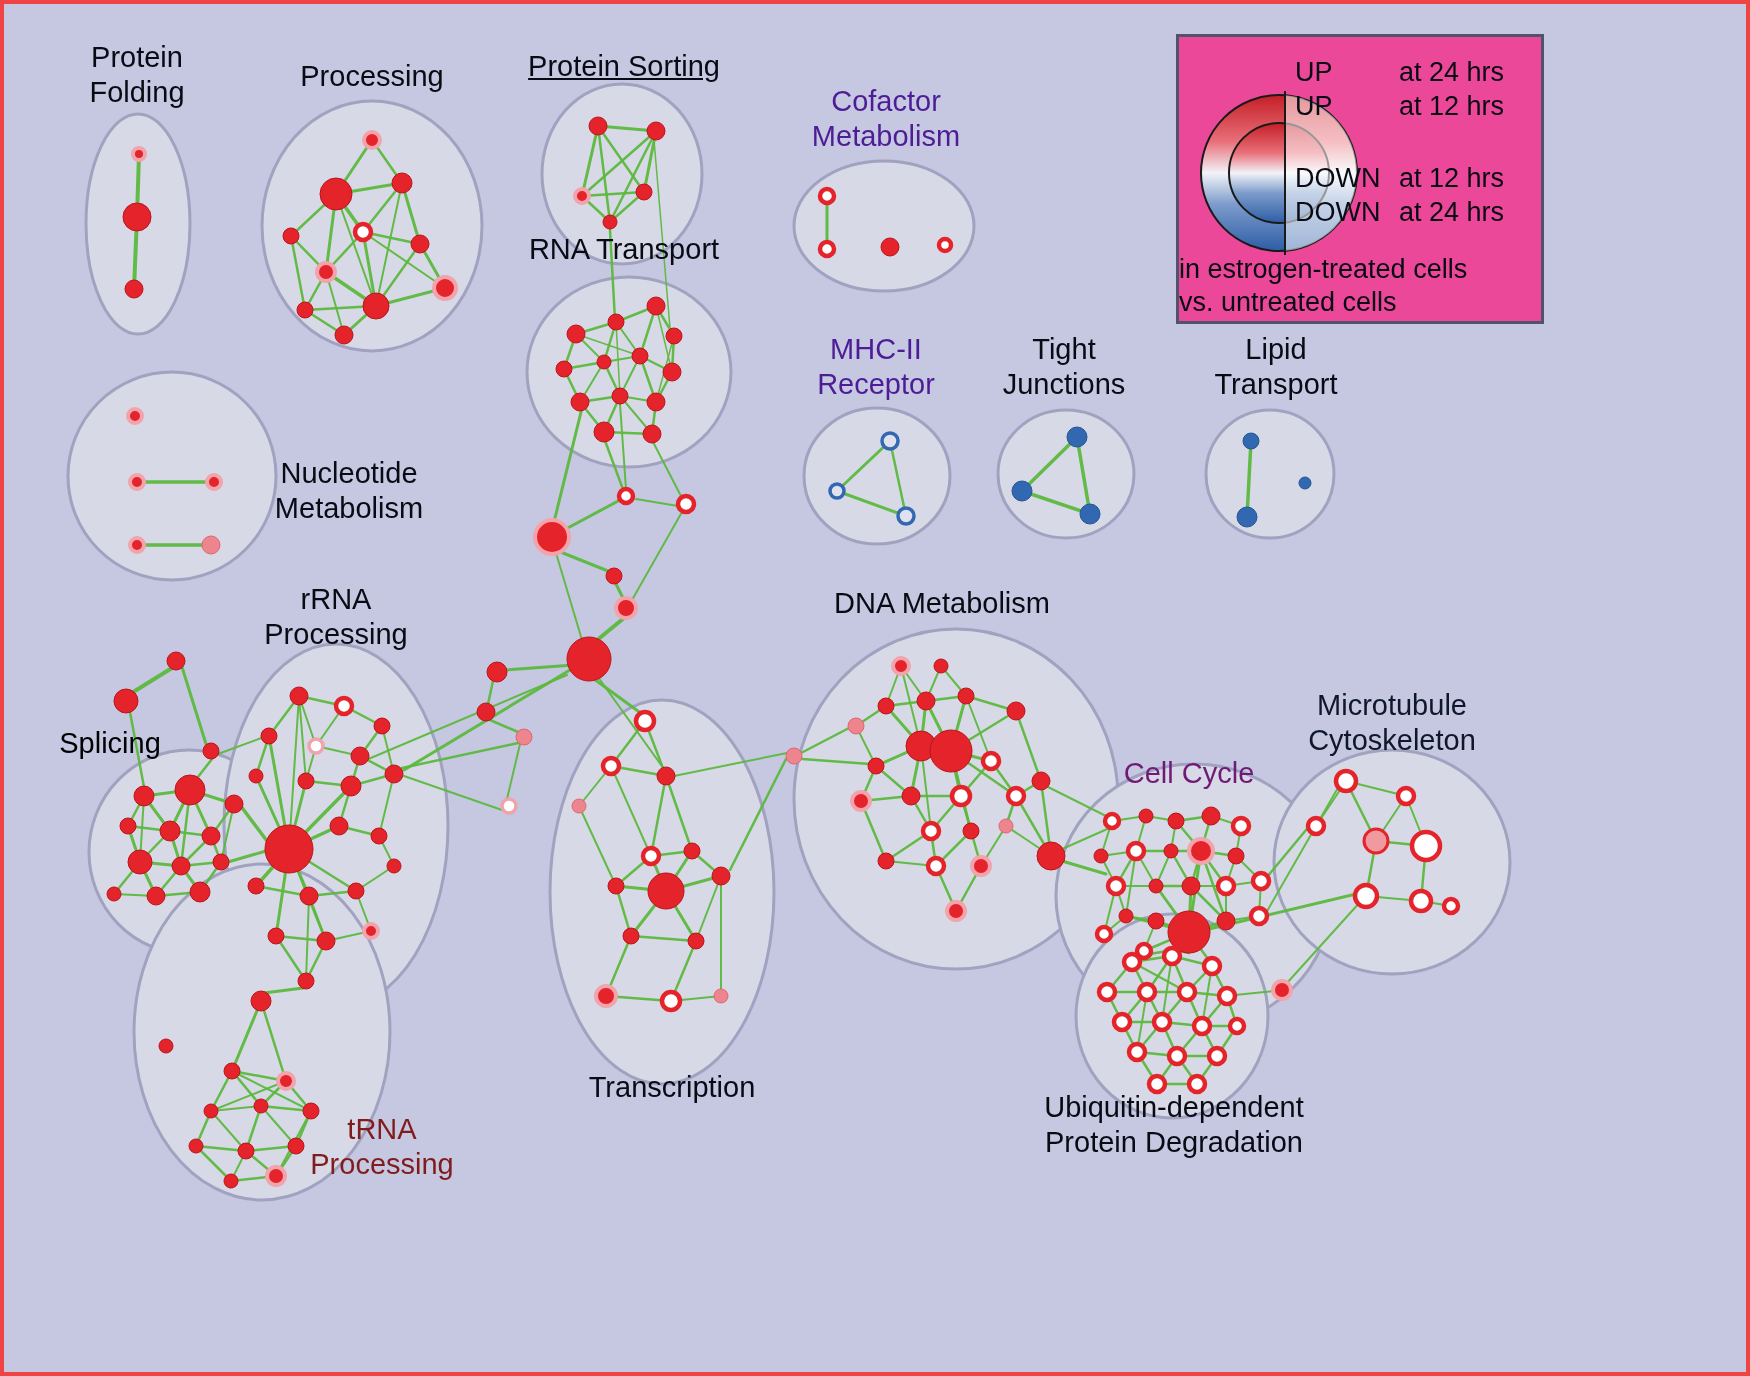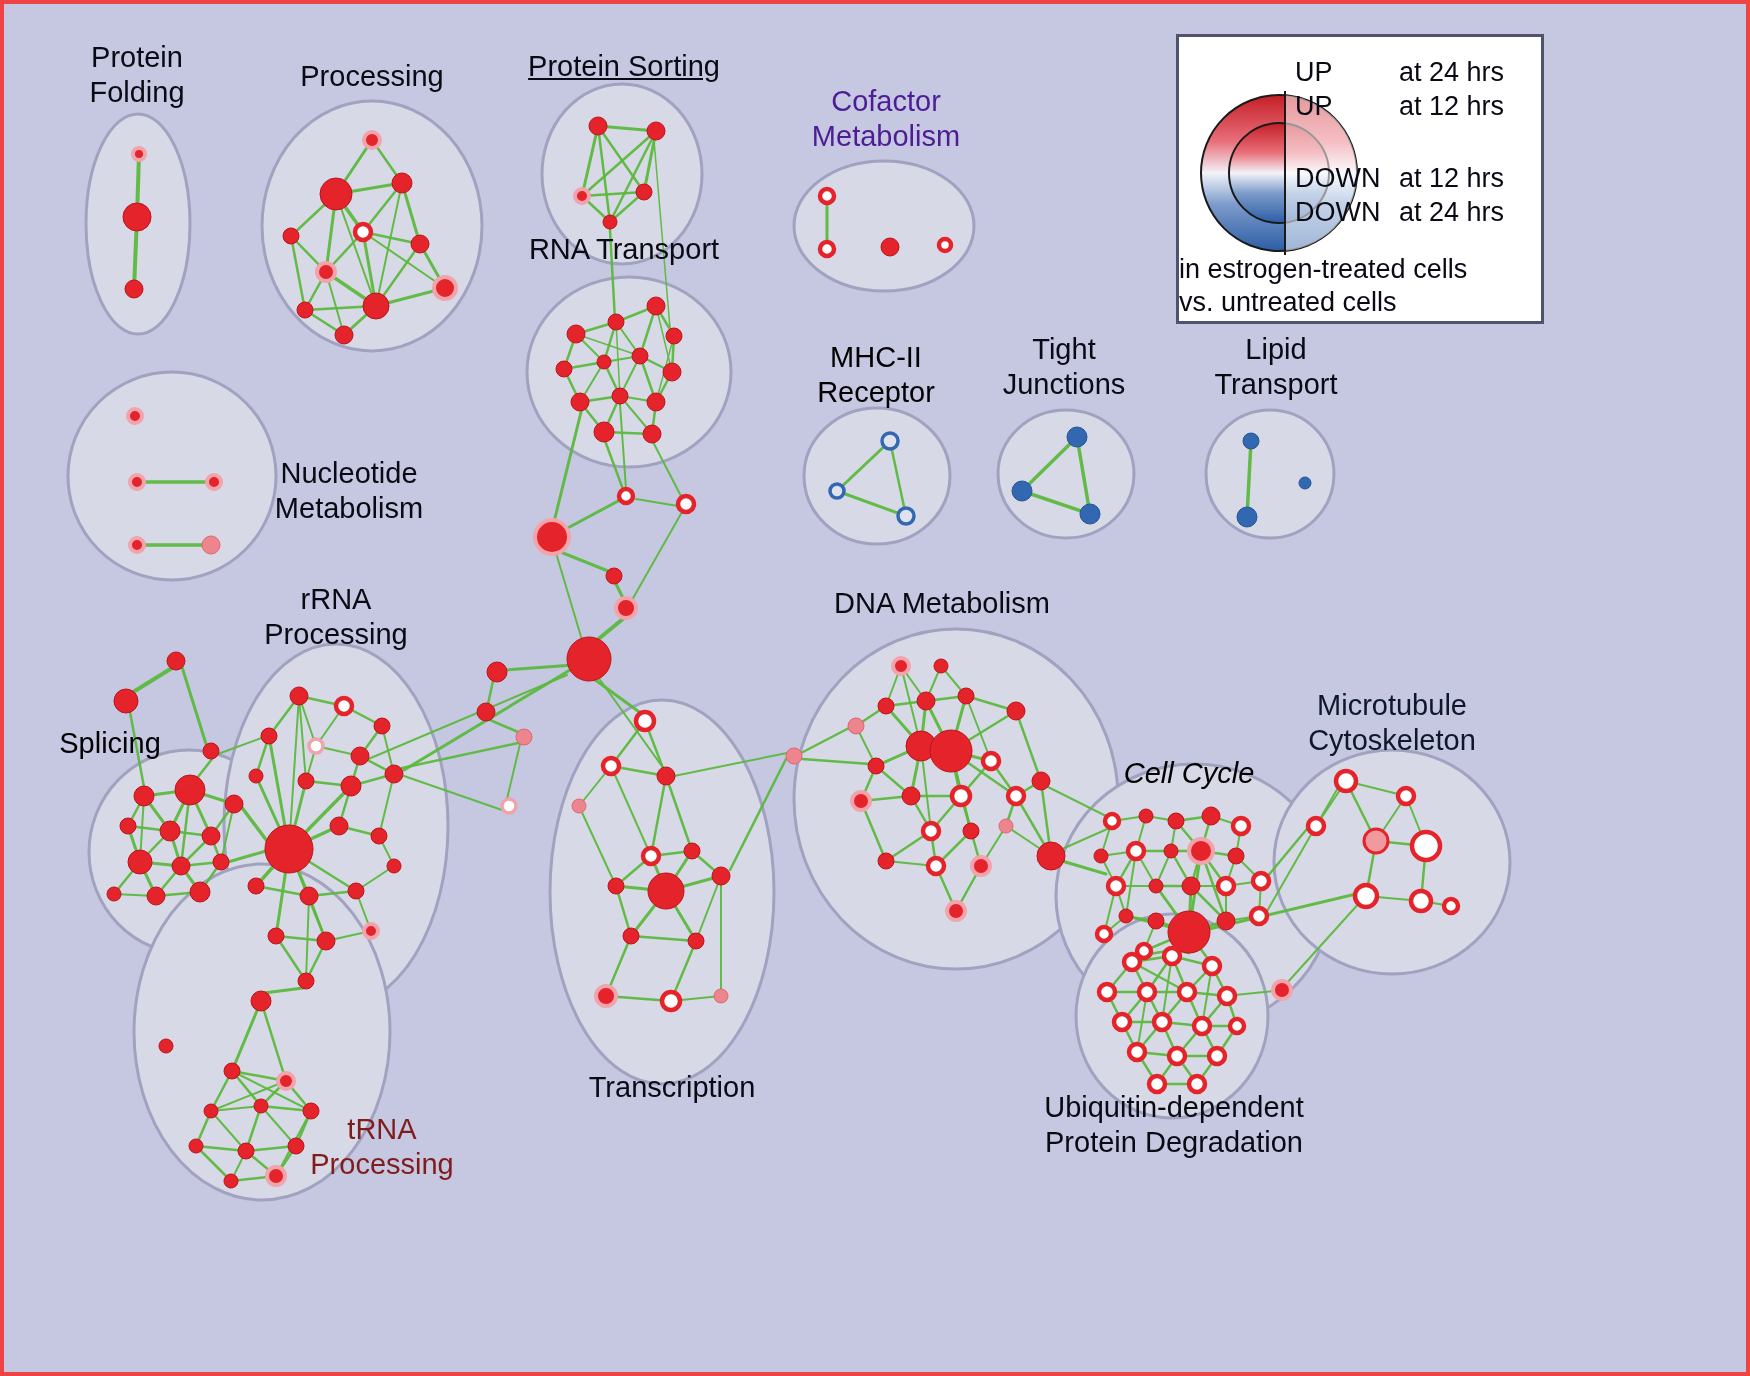--- a/index.html
+++ b/index.html
@@ -3,21 +3,21 @@
 <meta charset="utf-8">
 <style>
   body{margin:0;background:#ffffff}
   .stage{position:relative;width:1750px;height:1376px;background:#c6c8e2;border:4px solid #ef4444;
          box-sizing:border-box;overflow:hidden;font-family:"Liberation Sans",sans-serif}
   #network-svg{position:absolute;left:0;top:0}
   #cluster-labels{position:absolute;left:0;top:0;width:100%;height:100%;pointer-events:none}
   .cluster-label{position:absolute;transform:translateX(-50%);text-align:center;font-size:29px;
                  line-height:1.22;color:#0a0a14;white-space:pre-line}
   .legend{position:absolute;left:1172px;top:30px;width:368px;height:290px;border:3px solid #50536e;
-          background:#ffffff;box-sizing:border-box}
+          background:#ec4899;box-sizing:border-box}
   .legend-gfx{position:absolute;left:10px;top:46px}
   .legend-row{position:absolute;left:116px;font-size:27px;color:#0a0a14;white-space:nowrap}
   .legend-row .dir{display:inline-block;min-width:104px}
   .legend-caption{position:absolute;left:0;right:0;top:216px;text-align:left;font-size:27px;
                   line-height:1.22;color:#0a0a14;white-space:pre-line}
 </style>
 </head>
 <body>
 
 <div class="stage">
@@ -620,36 +620,36 @@
     </svg>
 
   <div id="cluster-labels">
       <div class="cluster-label" style="left: 133px; top: 36px; color: rgb(10, 10, 20);">Protein
 Folding</div>
       <div class="cluster-label" style="left: 368px; top: 55px; color: rgb(10, 10, 20);">Processing</div>
       <div class="cluster-label" style="left: 620px; top: 45px; color: rgb(10, 10, 20); text-decoration: underline;">Protein Sorting</div>
       <div class="cluster-label" style="left: 882px; top: 80px; color: #4c1d95;">Cofactor
 Metabolism</div>
       <div class="cluster-label" style="left: 620px; top: 228px; color: rgb(10, 10, 20);">RNA Transport</div>
-      <div class="cluster-label" style="left: 872px; top: 336px; color: #000000;">MHC-II
+      <div class="cluster-label" style="left: 872px; top: 328px; color: #4c1d95;">MHC-II
 Receptor</div>
       <div class="cluster-label" style="left: 1060px; top: 328px; color: rgb(10, 10, 20);">Tight
 Junctions</div>
       <div class="cluster-label" style="left: 1272px; top: 328px; color: rgb(10, 10, 20);">Lipid
 Transport</div>
       <div class="cluster-label" style="left: 345px; top: 452px; color: rgb(10, 10, 20);">Nucleotide
 Metabolism</div>
       <div class="cluster-label" style="left: 106px; top: 722px; color: #000000; text-align: right;">Splicing</div>
       <div class="cluster-label" style="left: 332px; top: 578px; color: rgb(10, 10, 20);">rRNA
 Processing</div>
       <div class="cluster-label" style="left: 378px; top: 1108px; color: #7f1d1d;">tRNA
 Processing</div>
       <div class="cluster-label" style="left: 668px; top: 1066px; color: rgb(10, 10, 20);">Transcription</div>
       <div class="cluster-label" style="left: 938px; top: 582px; color: rgb(10, 10, 20);">DNA Metabolism</div>
-      <div class="cluster-label" style="left: 1185px; top: 752px; color: #000000; font-style: italic;">Cell Cycle</div>
+      <div class="cluster-label" style="left: 1185px; top: 752px; color: #701a75;">Cell Cycle</div>
       <div class="cluster-label" style="left: 1388px; top: 684px; color: #0f172a;">Microtubule
 Cytoskeleton</div>
       <div class="cluster-label" style="left: 1170px; top: 1086px; color: rgb(10, 10, 20);">Ubiquitin-dependent
 Protein Degradation</div>
     </div>
 
   <div class="legend">
     <svg class="legend-gfx" width="180" height="180" viewBox="0 0 180 180">
       <defs>
         <linearGradient id="lg" x1="0" y1="0" x2="0" y2="1">

